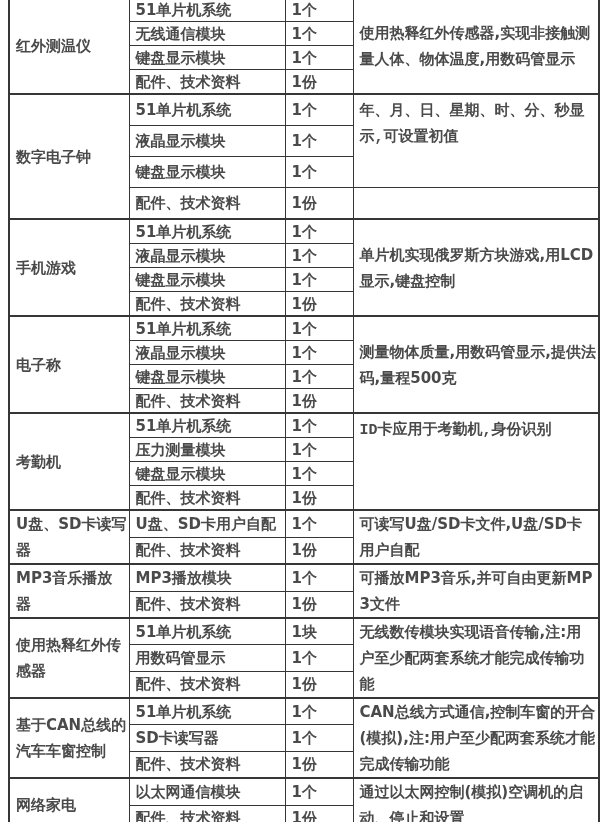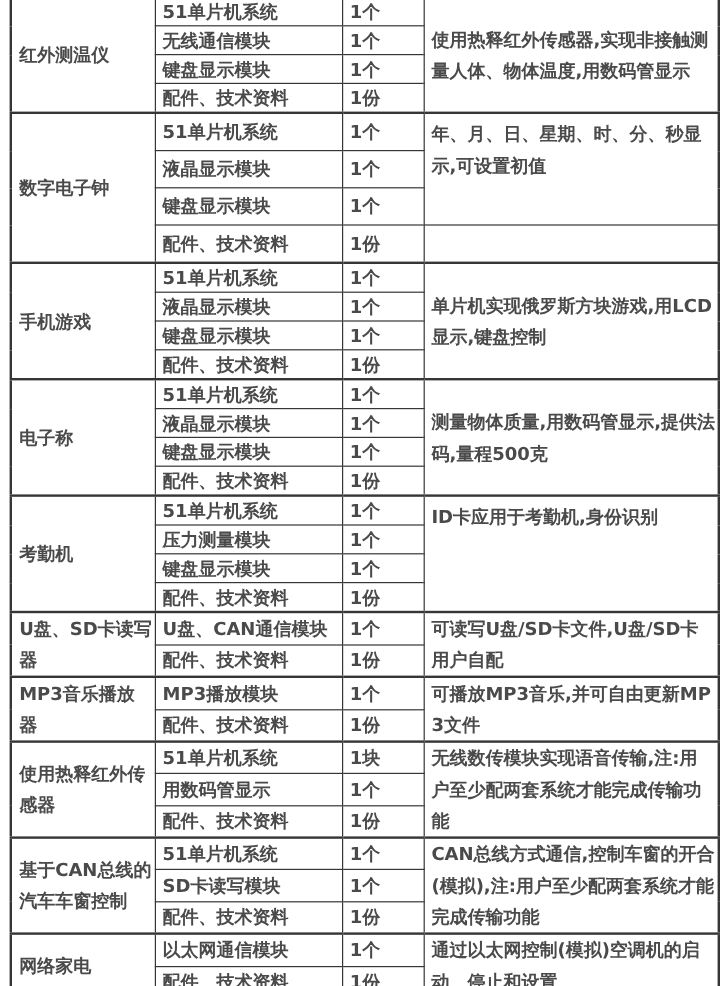--- a/index.html
+++ b/index.html
@@ -32,21 +32,21 @@
     height:23px;
     line-height:20px;
     vertical-align:middle;
     overflow:hidden;
     word-break:break-all;
   }
   tr.section-start td{border-top:2px solid var(--border);}
   tr.tall td{height:30px;}
   td.col1{line-height:26px;}
   td.desc{line-height:26px;padding-right:2px;}
-  td.desc.v-top{vertical-align:top;padding-top:4px;}
+  td.desc.v-top{vertical-align:top;padding-top:4px;font-family:Liberation Mono, monospace;}
 </style>
 </head>
 <body>
 
 <div class="page">
   <table class="pkg">
     <colgroup>
       <col style="width:120px">
       <col style="width:156px">
       <col style="width:68px">
@@ -139,21 +139,21 @@
         <tr>
           <td class="col2">键盘显示模块</td>
           <td class="col3">1个</td>
         </tr>
         <tr>
           <td class="col2">配件、技术资料</td>
           <td class="col3">1份</td>
         </tr>
         <tr class="section-start">
           <td class="col1" rowspan="2">U盘、SD卡读写器</td>
-          <td class="col2">U盘、CAN通信模块</td>
+          <td class="col2">U盘、SD卡用户自配</td>
           <td class="col3">1个</td>
           <td class="desc" rowspan="2">可读写U盘/SD卡文件,U盘/SD卡用户自配</td>
         </tr>
         <tr>
           <td class="col2">配件、技术资料</td>
           <td class="col3">1份</td>
         </tr>
         <tr class="section-start">
           <td class="col1" rowspan="2">MP3音乐播放器</td>
           <td class="col2">MP3播放模块</td>
@@ -178,21 +178,21 @@
           <td class="col2">配件、技术资料</td>
           <td class="col3">1份</td>
         </tr>
         <tr class="section-start">
           <td class="col1" rowspan="3">基于CAN总线的汽车车窗控制</td>
           <td class="col2">51单片机系统</td>
           <td class="col3">1个</td>
           <td class="desc" rowspan="3">CAN总线方式通信,控制车窗的开合(模拟),注:用户至少配两套系统才能完成传输功能</td>
         </tr>
         <tr>
-          <td class="col2">SD卡读写模块</td>
+          <td class="col2">SD卡读写器</td>
           <td class="col3">1个</td>
         </tr>
         <tr>
           <td class="col2">配件、技术资料</td>
           <td class="col3">1份</td>
         </tr>
         <tr class="section-start">
           <td class="col1" rowspan="2">网络家电</td>
           <td class="col2">以太网通信模块</td>
           <td class="col3">1个</td>

